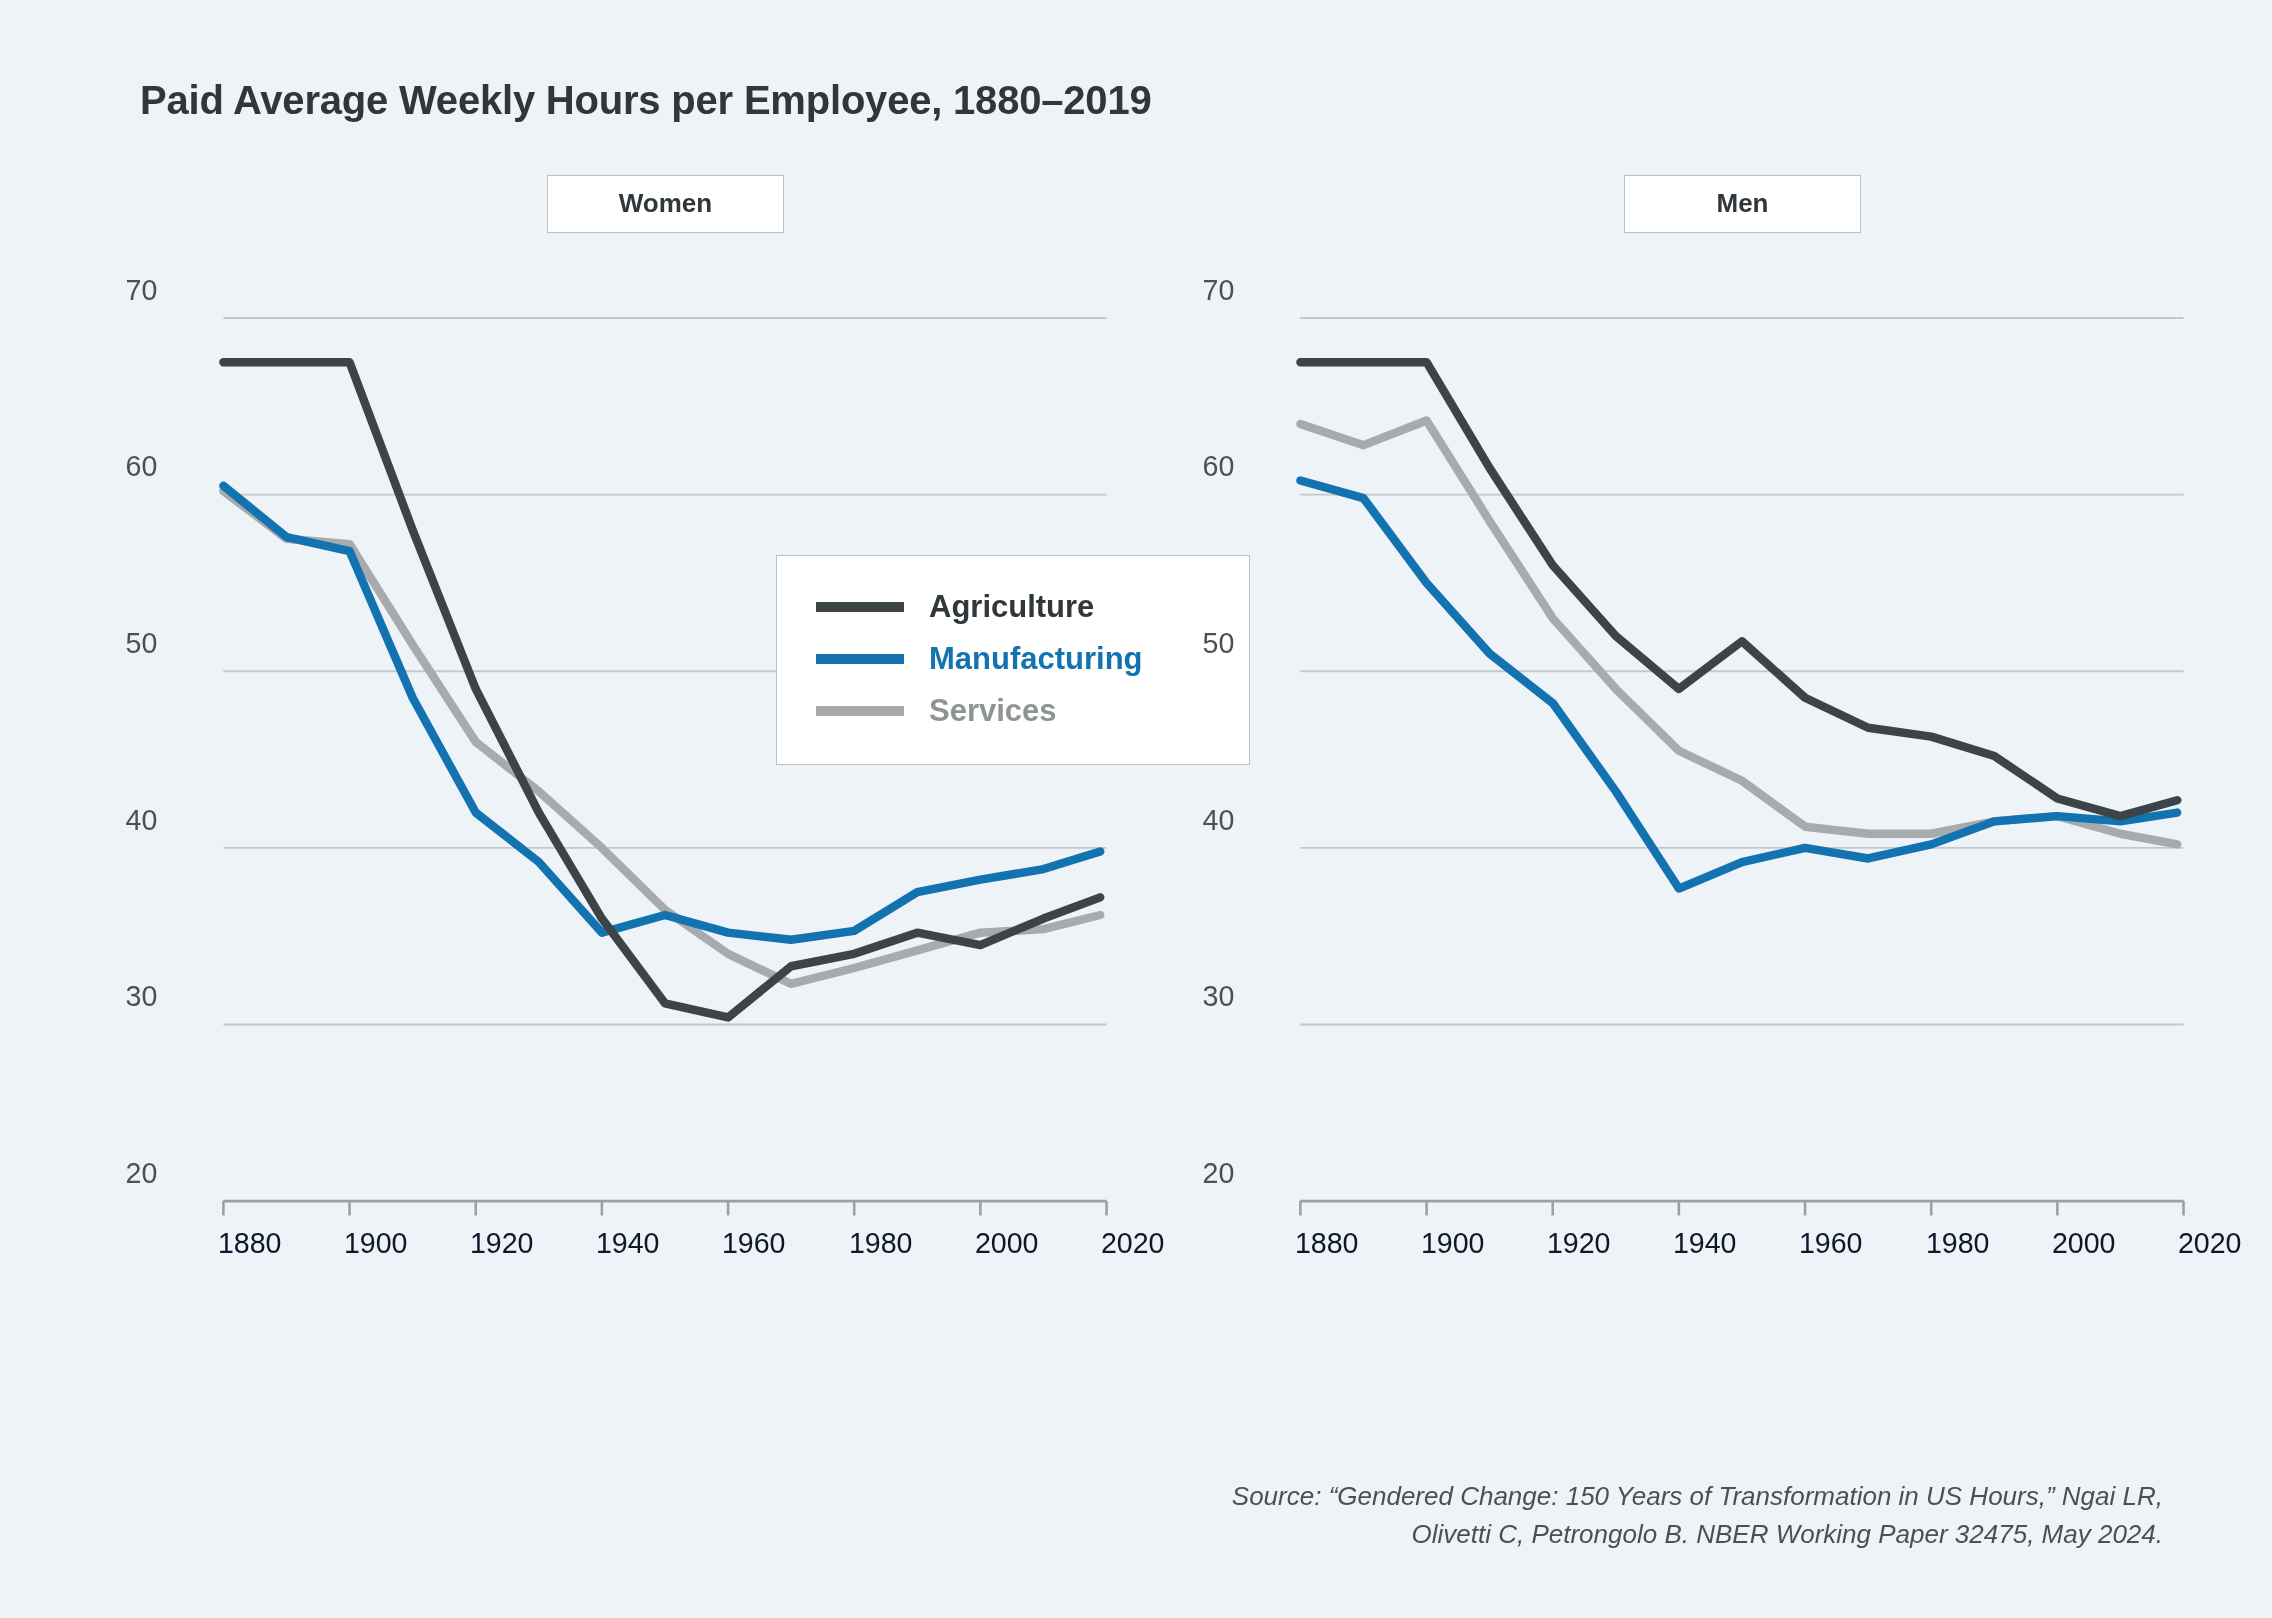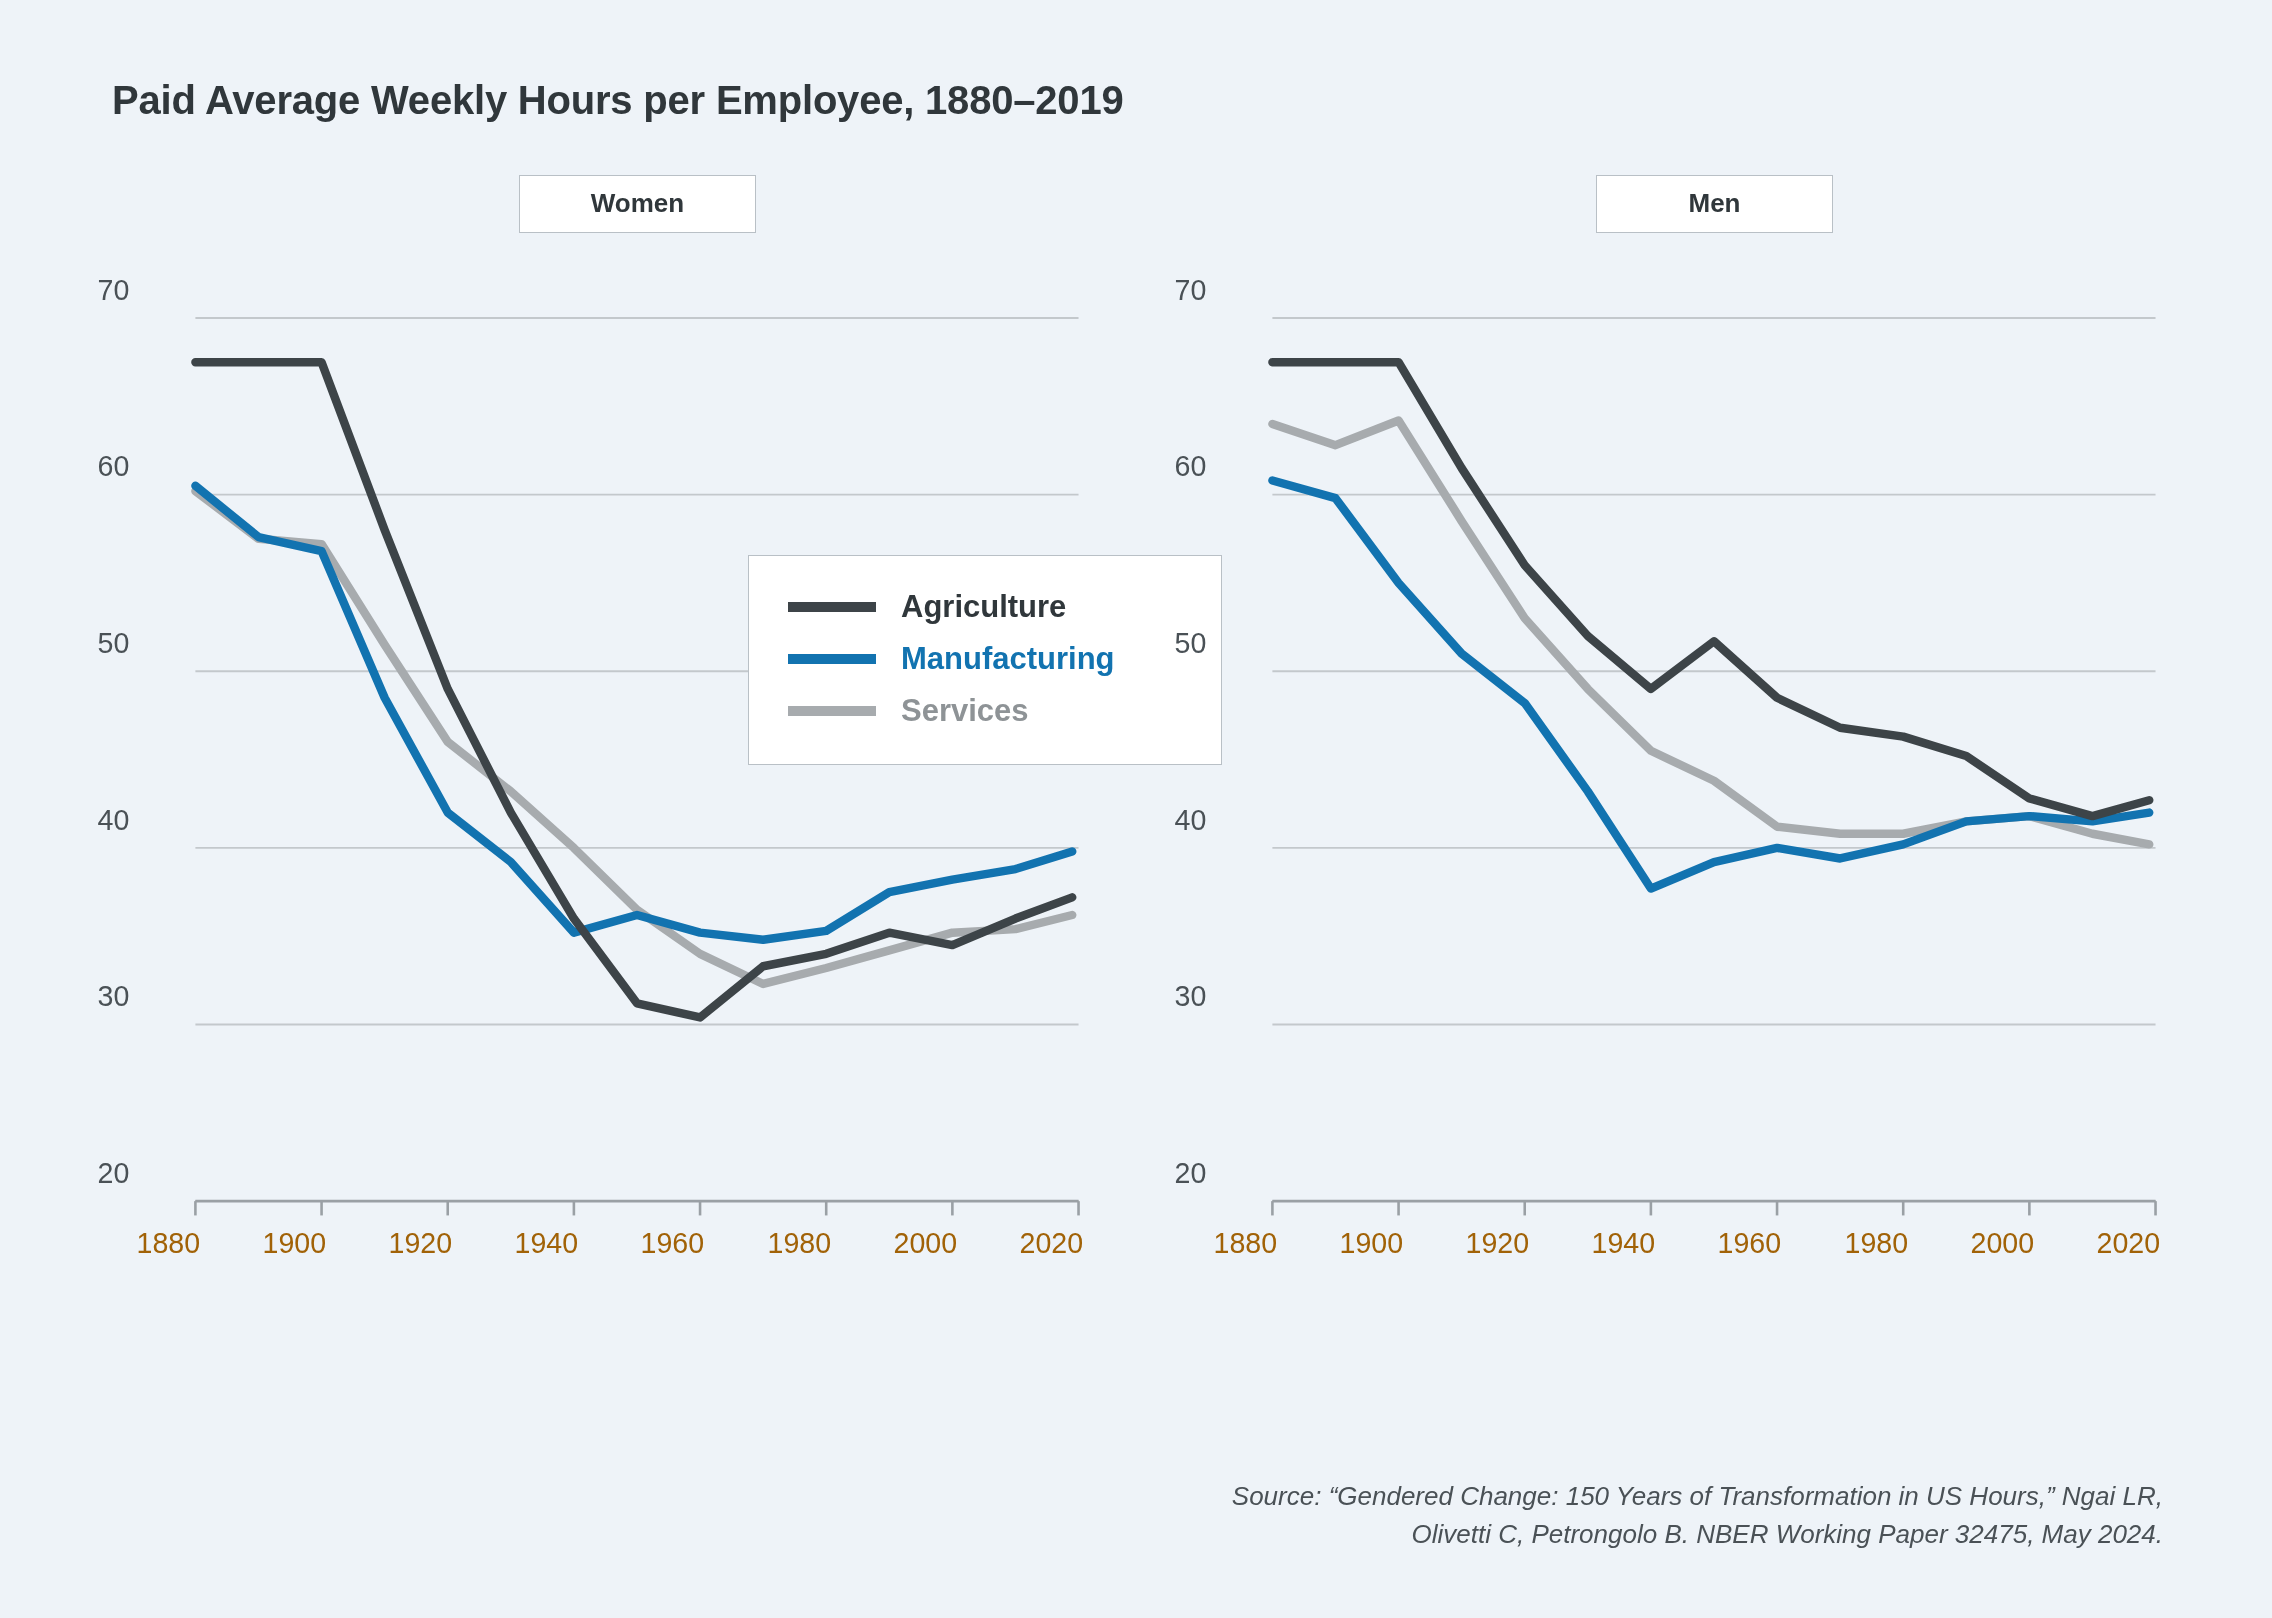--- a/index.html
+++ b/index.html
@@ -12,20 +12,21 @@
     height: 1618px;
     font-family: "Liberation Sans", sans-serif;
     color: #3d4448;
     overflow: hidden;
     position: relative;
   }
   .page {
     position: absolute;
     inset: 0;
     background: #eef3f8;
+    margin-left: 28px;
   }
   .title {
     position: absolute;
     left: 112px;
     top: 78px;
     font-size: 40px;
     font-weight: 700;
     color: #30373b;
     letter-spacing: -0.2px;
     white-space: nowrap;
@@ -69,22 +70,22 @@
 
   .ytick {
     position: absolute;
     font-size: 28.6px;
     color: #4a5156;
     text-align: left;
   }
   .xtick {
     position: absolute;
     font-size: 28.6px;
-    color: #a16207;
-    text-align: left;
+    color: #0f172a;
+    text-align: right;
     width: 117px;
   }
 
   .legend {
     position: absolute;
     left: 657px;
     top: 380px;
     width: 474px;
     background: #ffffff;
     border: 1.9px solid #b9c0c6;

